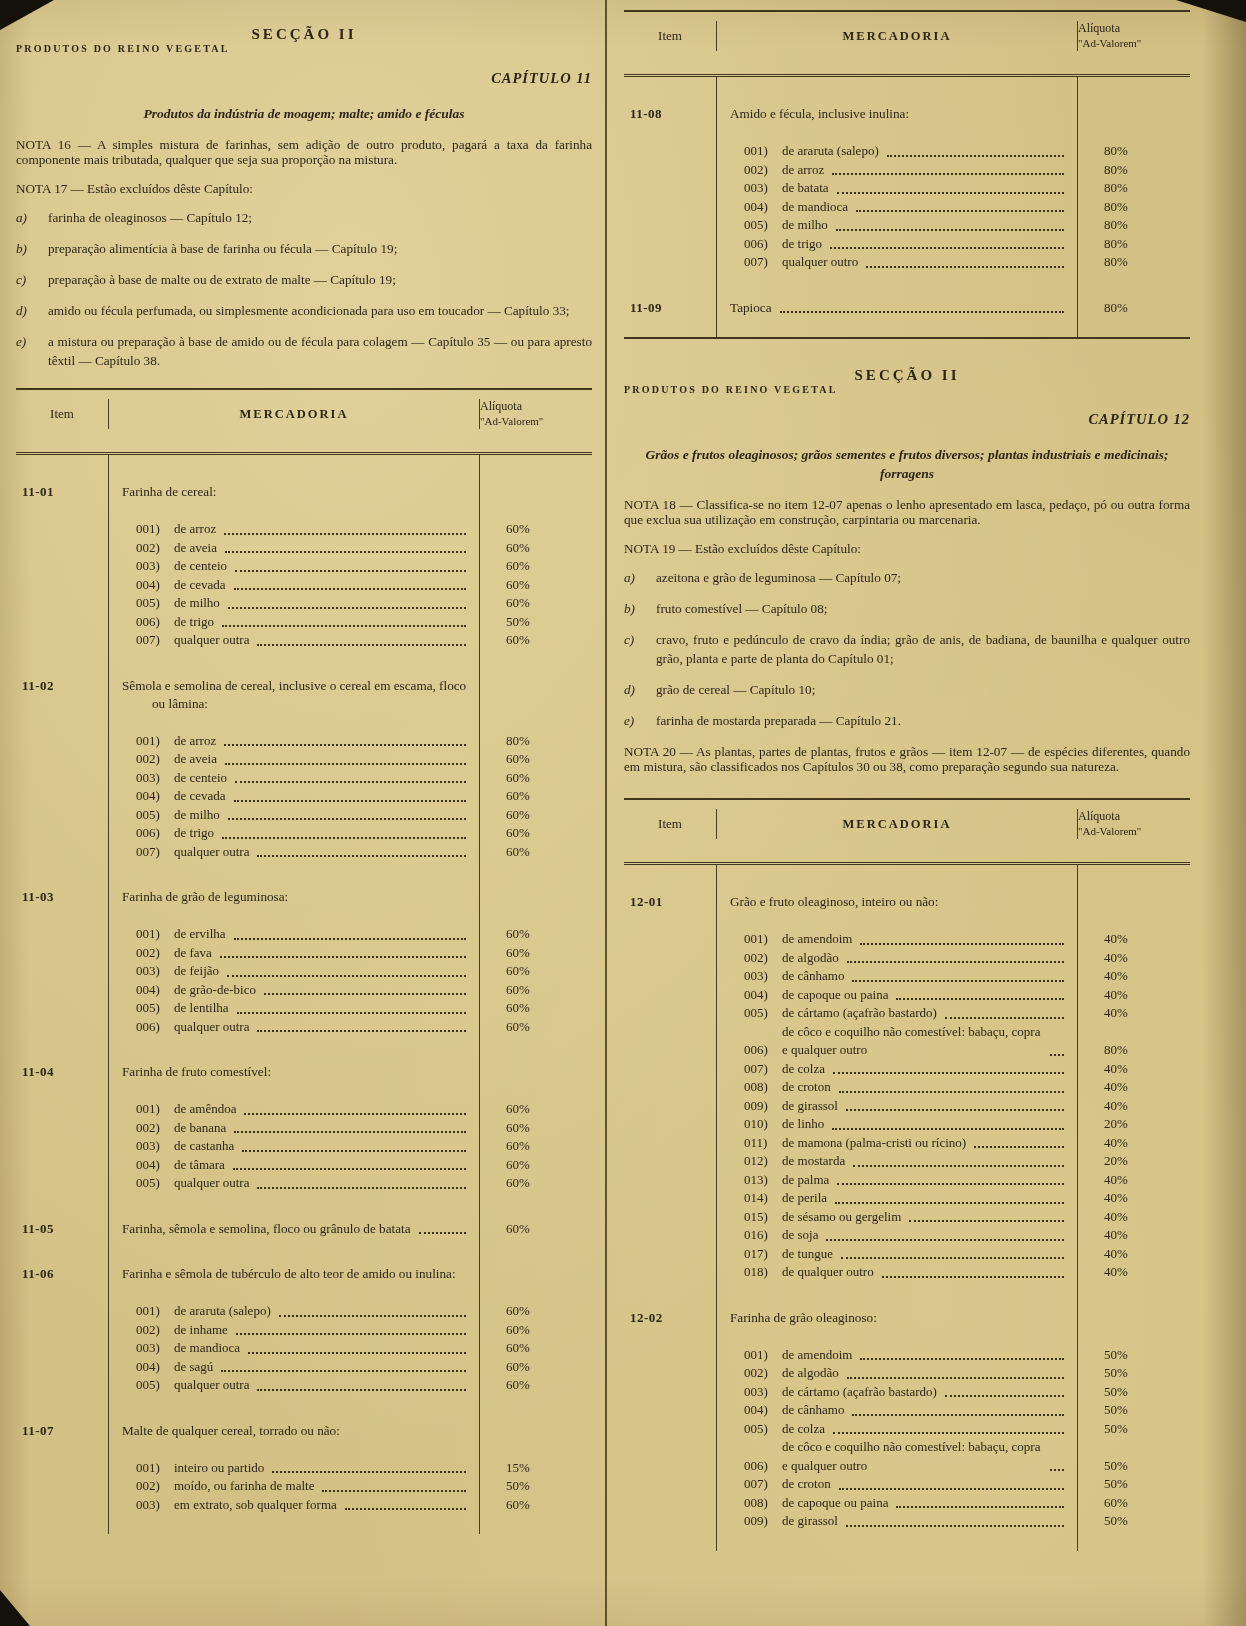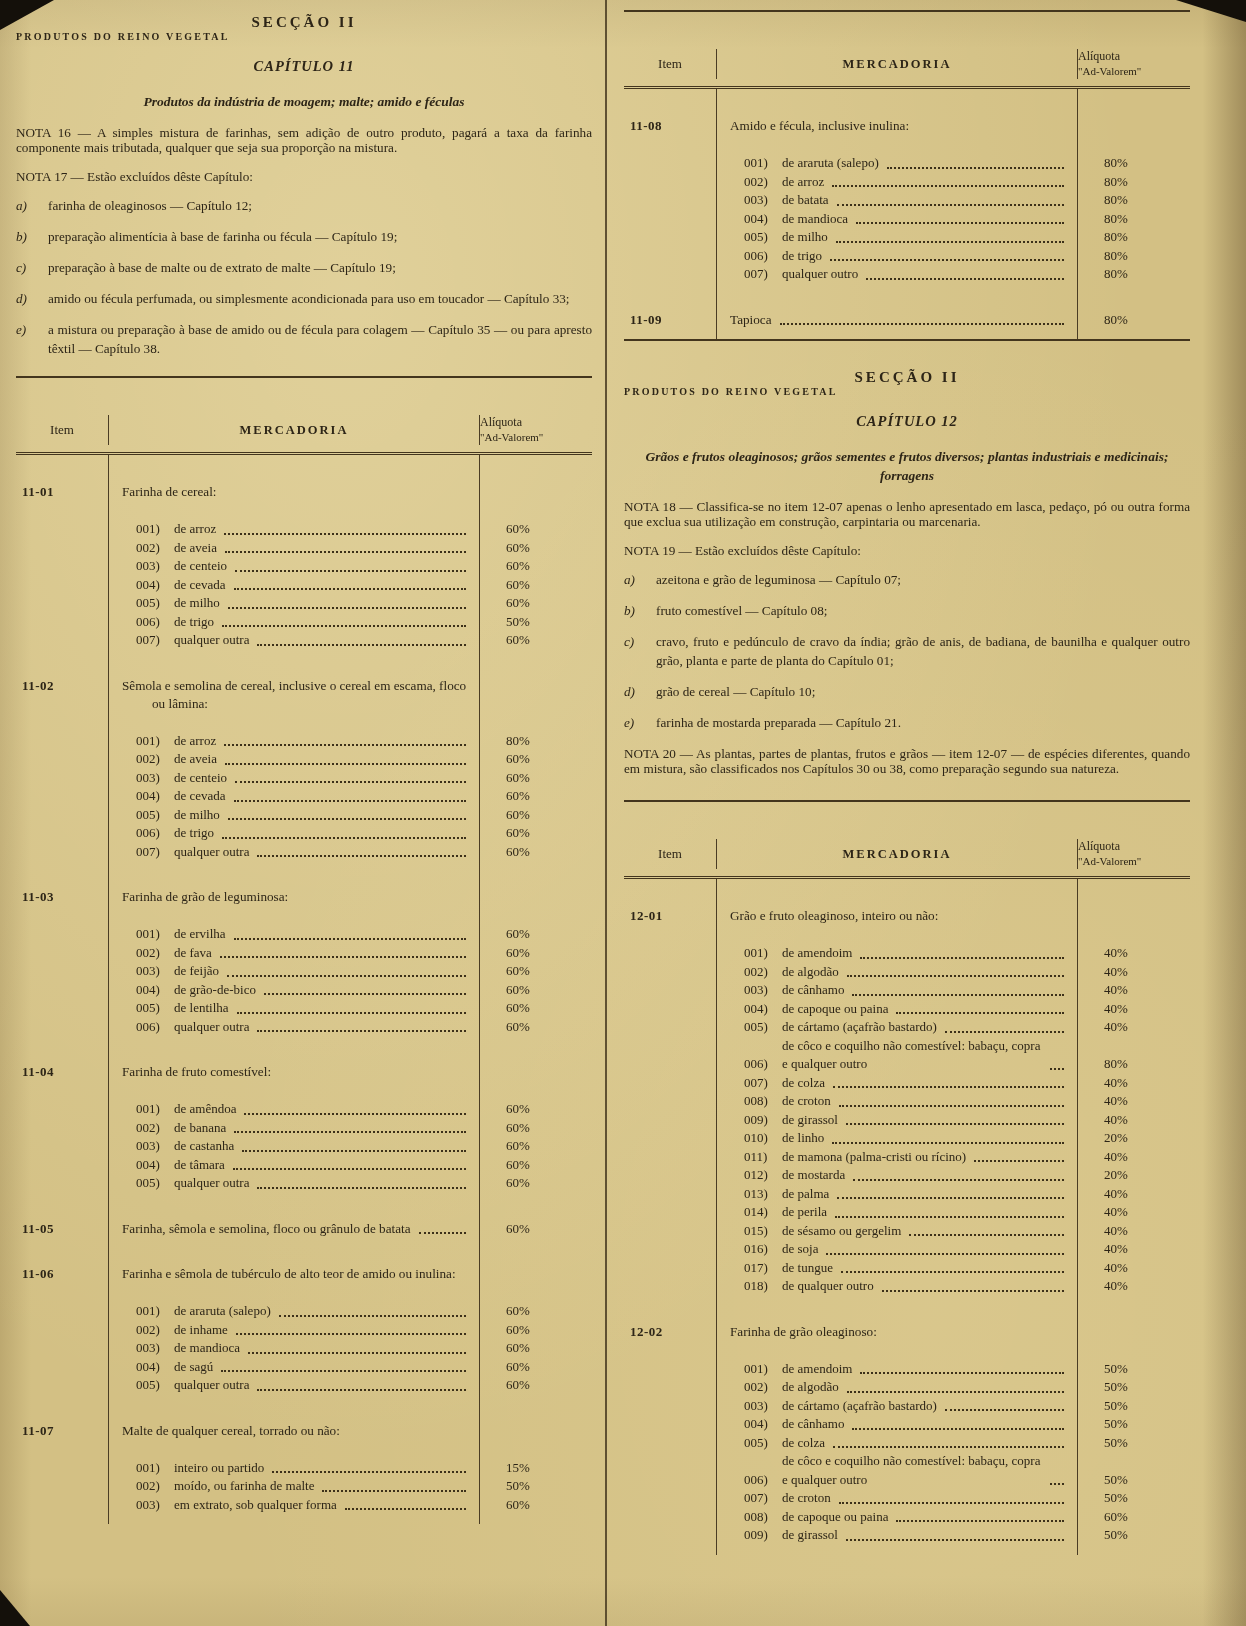--- a/index.html
+++ b/index.html
@@ -20,47 +20,47 @@
   }
   .corner{position:absolute;background:#14100a;z-index:5}
   .c-tl{left:0;top:0;width:54px;height:30px;clip-path:polygon(0 0,100% 0,0 100%)}
   .c-tr{right:0;top:0;width:70px;height:22px;clip-path:polygon(0 0,100% 0,100% 100%)}
   .c-bl{left:0;bottom:0;width:30px;height:36px;clip-path:polygon(0 0,0 100%,100% 100%)}
   .divider{position:absolute;left:605px;top:0;bottom:0;width:2px;background:#4a3c22;opacity:.85}
 
   .col-left{position:absolute;left:16px;top:14px;width:576px}
   .col-right{position:absolute;left:624px;top:6px;width:566px}
 
-  .h-sec{text-align:center;font-weight:bold;font-size:15px;letter-spacing:3px;}
+  .h-sec{text-align:center;font-weight:bold;font-size:15px;letter-spacing:3px;margin-top:12px}
   .h-sub{text-align:left;font-weight:bold;font-size:10px;letter-spacing:2.2px;}
-  .h-cap{text-align:center;font-weight:bold;font-style:italic;font-size:14.5px;letter-spacing:1px;margin-top:16px}
+  .h-cap{text-align:right;font-weight:bold;font-style:italic;font-size:14.5px;letter-spacing:1px;margin-top:16px}
   .h-title{text-align:center;font-weight:bold;font-style:italic;font-size:13.5px;margin-top:17px;line-height:19px}
 
   .note{font-size:13.2px;line-height:15px;text-align:justify;margin-top:14px}
   .excl{display:flex;font-size:13.2px;line-height:19px;margin-top:12px}
   .excl-letter{flex:0 0 32px;font-style:italic}
   .excl-text{flex:1;text-align:justify}
 
   .ttable{border-top:2px solid #43351d;margin-top:18px}
   .ttable.closed{border-bottom:2px solid #43351d}
   .thead{
     display:grid;grid-template-columns:92px 1fr 112px;
     border-bottom:3px double #43351d;
-    padding:9px 0 7px;align-items:center;margin-top:28px;
+    padding:9px 0 23px;align-items:center;
   }
   .th-item{text-align:center;font-size:13px}
   .th-merc{
     text-align:right;font-size:12.5px;letter-spacing:2px;font-weight:bold;
     border-left:1px solid #4a3c24;border-right:1px solid #4a3c24;
     align-self:stretch;display:flex;align-items:center;justify-content:center;
   }
   .th-aliq{text-align:left;font-size:12px;line-height:15px}
   .th-aliq .l2{font-size:11px}
 
-  .tbody{position:relative;padding:28px 0 2px}
+  .tbody{position:relative;padding:28px 0 12px}
   .tbody .vl{position:absolute;top:0;bottom:0;width:1px;background:#4a3c24}
   .vl.v1{left:92px}
   .vl.v2{right:112px}
 
   .trow{display:grid;grid-template-columns:92px 1fr 112px}
   .c-item{padding-left:6px;font-weight:bold;font-size:13px;letter-spacing:.5px;line-height:18px}
   .c-merc{padding:0 10px 0 14px;font-size:13.2px}
   .desc{line-height:18px;padding-left:44px;text-indent:-30px}
   .desc.withpct{display:flex;align-items:flex-end;padding-left:14px;text-indent:0}
   .desc-text{flex:0 1 auto}

